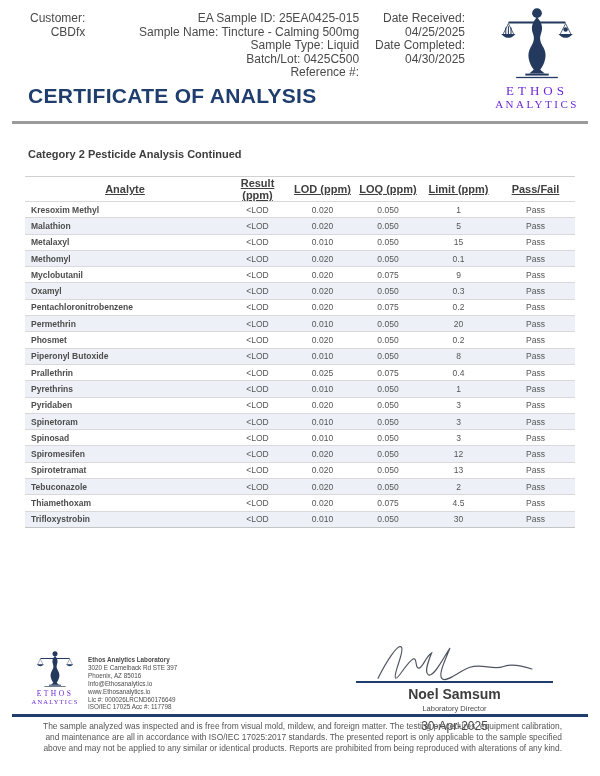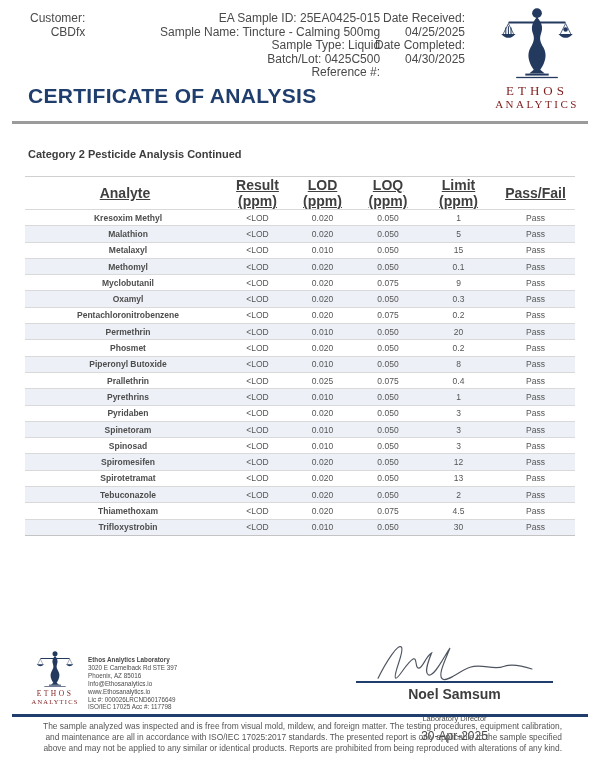--- a/index.html
+++ b/index.html
@@ -9,83 +9,83 @@
     font-family: "Liberation Sans", sans-serif;
     position: relative;
     overflow: hidden;
     color: #4a4a4a;
   }
   .abs { position: absolute; }
 
   
   .hdr-small { font-size: 12px; line-height: 13.5px; color: #4a4a4a; text-align: right; }
   .customer-block { left: 30px; top: 12px; }
-  .sample-block   { left: 160px; top: 12px; }
+  .sample-block   { left: 139px; top: 12px; }
   .dates-block    { left: 375px; top: 12px; }
 
   .coa-title {
     left: 28px; top: 84px;
     font-size: 21px; font-weight: bold; letter-spacing: 0.3px;
     color: #1f3e6e;
     text-align: center;
   }
   .divider-gray {
     left: 12px; right: 12px; top: 121px; height: 3px;
     background: #9b9b9b;
   }
 
   
   .logo-top { left: 483px; top: 6px; width: 108px; text-align: center; }
   .logo-top svg { width: 78px; height: 78px; display: block; margin: 0 auto; }
   .brand-text {
     font-family: "Liberation Serif", serif;
-    color: #7f1d1d; text-transform: uppercase;
+    color: #6d28d9; text-transform: uppercase;
   }
   .logo-top .brand-line1 { font-size: 13px; letter-spacing: 4px; line-height: 14px; }
   .logo-top .brand-line2 { font-size: 11px; letter-spacing: 2.5px; line-height: 13px; }
 
   
   .section-title {
     left: 28px; top: 148px;
     font-size: 11px; font-weight: bold; color: #3d3d3d;
   }
   table.results {
     position: absolute; left: 25px; top: 176px; width: 550px;
     border-collapse: collapse; table-layout: fixed;
     border-bottom: 1px solid #c4c4c4;
   }
   table.results th {
-    font-size: 14px; font-weight: bold; color: #3f3f3f;
+    font-size: 11px; font-weight: bold; color: #3f3f3f;
     text-decoration: underline; text-align: center;
     border-top: 1px solid #d0d0d0;
     height: 16px; padding: 0;
   }
   table.results td {
     font-size: 8.5px; color: #555555;
     height: 15.3px; padding: 0; text-align: center;
     border-top: 1px solid #d9d9d9;
     white-space: nowrap; overflow: hidden;
   }
-  table.results td.c-analyte { text-align: center; padding-left: 6px; font-weight: bold; color: #4d4d4d; }
+  table.results td.c-analyte { text-align: left; padding-left: 6px; font-weight: bold; color: #4d4d4d; }
   table.results tbody tr:nth-child(even) { background: #edf1f7; }
 
   
   .footer-logo { left: 26px; top: 650px; width: 58px; text-align: center; }
   .footer-logo svg { width: 40px; height: 40px; display: block; margin: 0 auto; }
   .footer-logo .brand-line1 { font-size: 7.5px; letter-spacing: 2.5px; line-height: 8px; }
   .footer-logo .brand-line2 { font-size: 6.5px; letter-spacing: 1.2px; line-height: 8px; }
 
   .lab-info { left: 88px; top: 656px; font-size: 6.3px; line-height: 7.9px; color: #4a4a4a; }
   .lab-info .lab-name { font-weight: bold; }
 
   .signature-block { left: 352px; top: 638px; width: 205px; text-align: center; }
   .signature-svg { width: 190px; height: 46px; display: block; margin: 0 auto -3px auto; }
   .signature-line { border-top: 2px solid #1f3e6e; margin: 0 4px; }
   .sig-name  { font-size: 14px; font-weight: bold; color: #3d3d3d; margin-top: 3px; }
-  .sig-title { font-size: 7.5px; color: #4a4a4a; margin-top: 12px; }
+  .sig-title { font-size: 7.5px; color: #4a4a4a; margin-top: 2px; }
   .sig-date  { font-size: 12px; color: #4a4a4a; margin-top: 6px; }
 
   .footer-navy-line { left: 12px; right: 12px; top: 714px; height: 2.5px; background: #1f3e6e; }
   .disclaimer {
     left: 38px; right: 38px; top: 721px;
     font-size: 8.4px; line-height: 11px; text-align: right; color: #555555;
   }
 </style>
 </head>
 <body>

